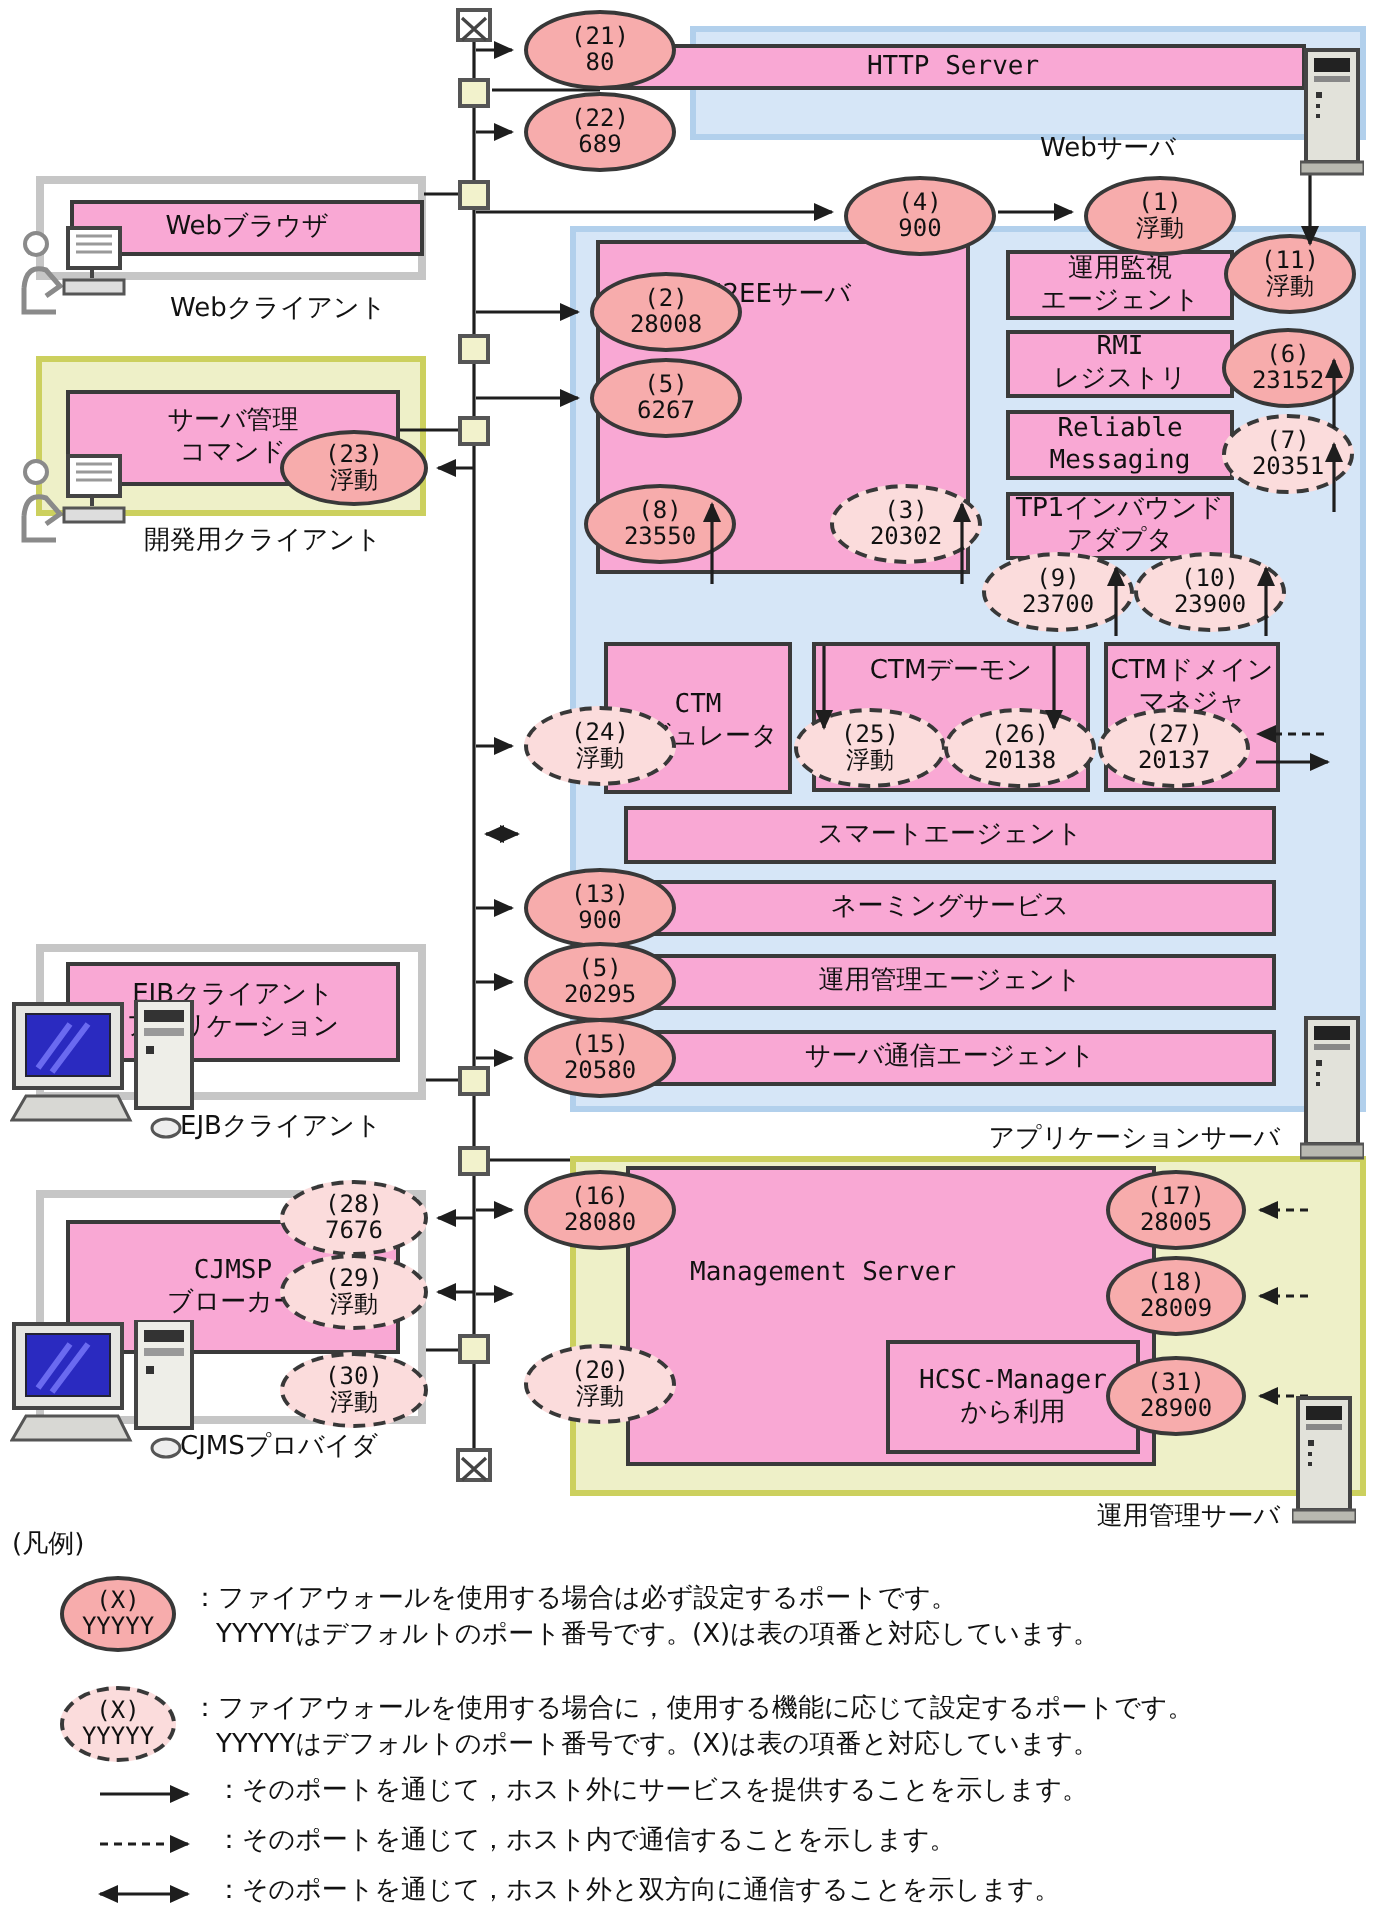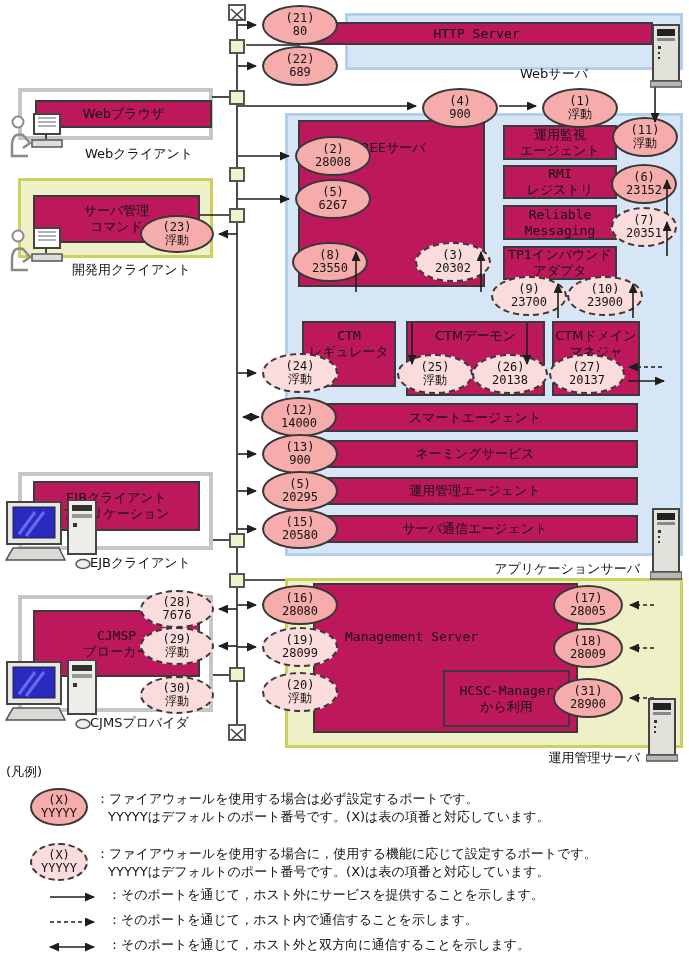--- a/index.html
+++ b/index.html
@@ -2,21 +2,21 @@
 <html><head>
 <meta charset="utf-8">
 <style>
   html,body{margin:0;padding:0;background:#fff;}
   .stage{position:relative;width:689px;height:961px;background:#fff;color:#111;
          font-family:"DejaVu Sans",sans-serif;overflow:hidden;}
   .zone{position:absolute;box-sizing:border-box;z-index:1;}
   .zb{background:#d6e6f7;border:3px solid #b2d0ec;}
   .zg{background:#eef0c8;border:3px solid #ccd05e;}
   .zgray{background:#fff;border:4px solid #c6c6c6;}
-  .box{position:absolute;box-sizing:border-box;background:#be185d;border:2px solid #3a3a3a;
+  .box{position:absolute;box-sizing:border-box;background:#f9a8d4;border:2px solid #3a3a3a;
        display:flex;flex-direction:column;align-items:center;justify-content:center;
        text-align:center;font-size:13px;line-height:16px;z-index:2;white-space:nowrap;}
   .box.topalign{justify-content:flex-start;}
   .mono{font-family:"DejaVu Sans Mono",monospace;}
   .port{position:absolute;box-sizing:border-box;border:2px solid #383838;border-radius:50%;
         background:#f7acac;display:flex;flex-direction:column;align-items:center;justify-content:center;
         font-size:12px;line-height:13px;z-index:4;font-family:"DejaVu Sans Mono",monospace;white-space:nowrap;}
   .port.dashed{border-style:dashed;background:#fbdcdc;}
   .zone-label{position:absolute;font-size:13px;z-index:2;white-space:nowrap;}
   .fw-sq{position:absolute;width:16px;height:15px;background:#f2f2cc;border:2px solid #555;box-sizing:border-box;z-index:6;}
@@ -59,21 +59,21 @@
     </div>
   <div class="box" style="left:503px;top:205px;width:114px;height:35px">
     <span class="mono">Reliable</span>
       <span class="mono">Messaging</span>
     </div>
   <div class="box" style="left:503px;top:246px;width:114px;height:34px">
     <span>TP1インバウンド</span>
       <span>アダプタ</span>
     </div>
 
-  <div class="box topalign" style="left:302px;top:321px;width:94px;height:66px;padding-top:5px">
+  <div class="box topalign" style="left:302px;top:321px;width:94px;height:76px;padding-top:22px">
     <span class="mono">CTM</span>
       <span>レギュレータ</span>
     </div>
   <div class="box topalign" style="left:406px;top:321px;width:139px;height:75px;padding-top:5px">
     <span>CTMデーモン</span>
     </div>
   <div class="box topalign" style="left:552px;top:321px;width:88px;height:75px;padding-top:5px">
     <span>CTMドメイン</span>
       <span>マネジャ</span>
     </div>
@@ -218,43 +218,35 @@
       <span>浮動</span>
     </div>
   <div class="port dashed" style="left:472px;top:354px;width:76px;height:40px">
       <span>(26)</span>
       <span>20138</span>
     </div>
   <div class="port dashed" style="left:549px;top:354px;width:76px;height:40px">
       <span>(27)</span>
       <span>20137</span>
     </div>
-  <div class="port" style="left:261px;top:397px;width:76px;height:40px">
-      <span>(12)</span>
-      <span>14000</span>
-    </div>
   <div class="port" style="left:262px;top:434px;width:76px;height:40px">
       <span>(13)</span>
       <span>900</span>
     </div>
   <div class="port" style="left:262px;top:471px;width:76px;height:40px">
       <span>(5)</span>
       <span>20295</span>
     </div>
   <div class="port" style="left:262px;top:509px;width:76px;height:40px">
       <span>(15)</span>
       <span>20580</span>
     </div>
   <div class="port" style="left:262px;top:585px;width:76px;height:40px">
       <span>(16)</span>
       <span>28080</span>
-    </div>
-  <div class="port dashed" style="left:262px;top:627px;width:76px;height:40px">
-      <span>(19)</span>
-      <span>28099</span>
     </div>
   <div class="port dashed" style="left:262px;top:672px;width:76px;height:40px">
       <span>(20)</span>
       <span>浮動</span>
     </div>
   <div class="port" style="left:553px;top:585px;width:70px;height:40px">
       <span>(17)</span>
       <span>28005</span>
     </div>
   <div class="port" style="left:553px;top:628px;width:70px;height:40px">

